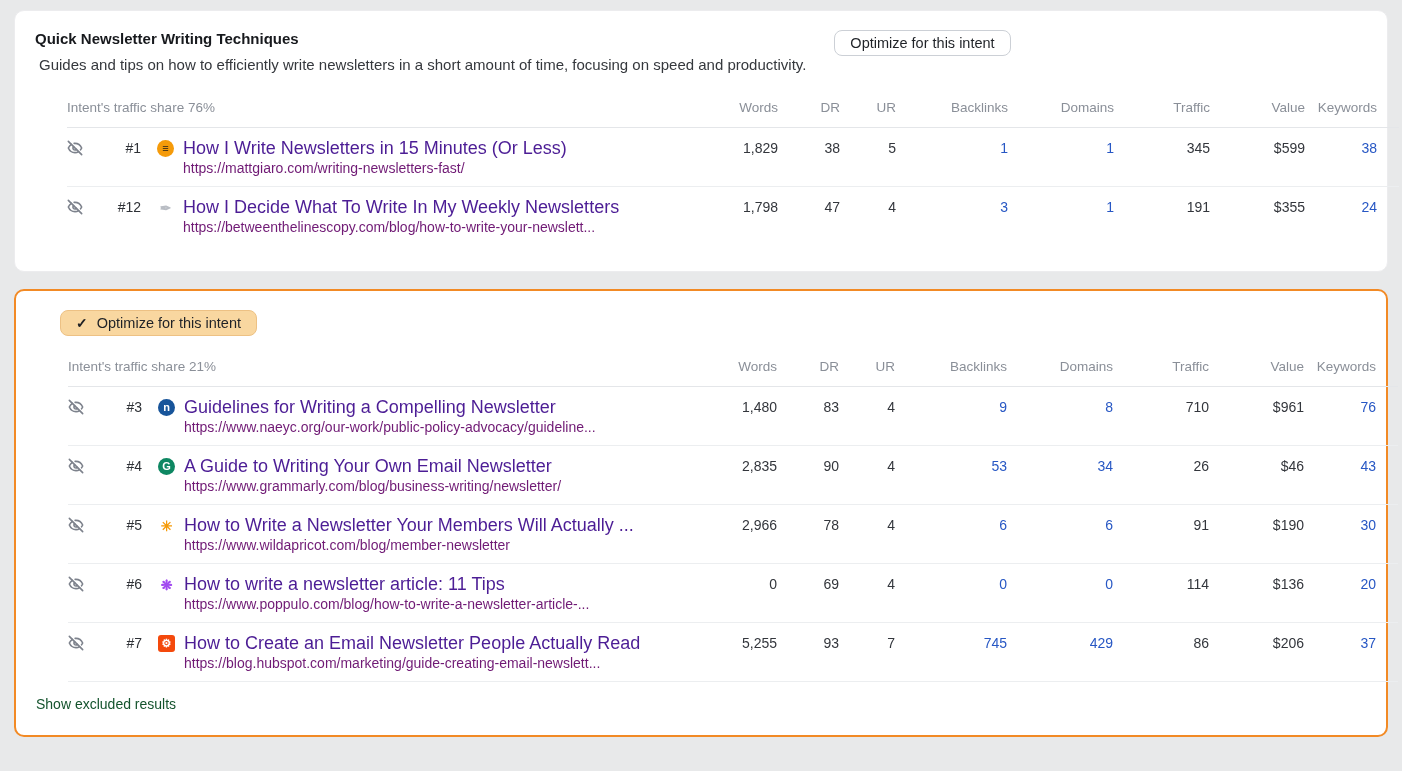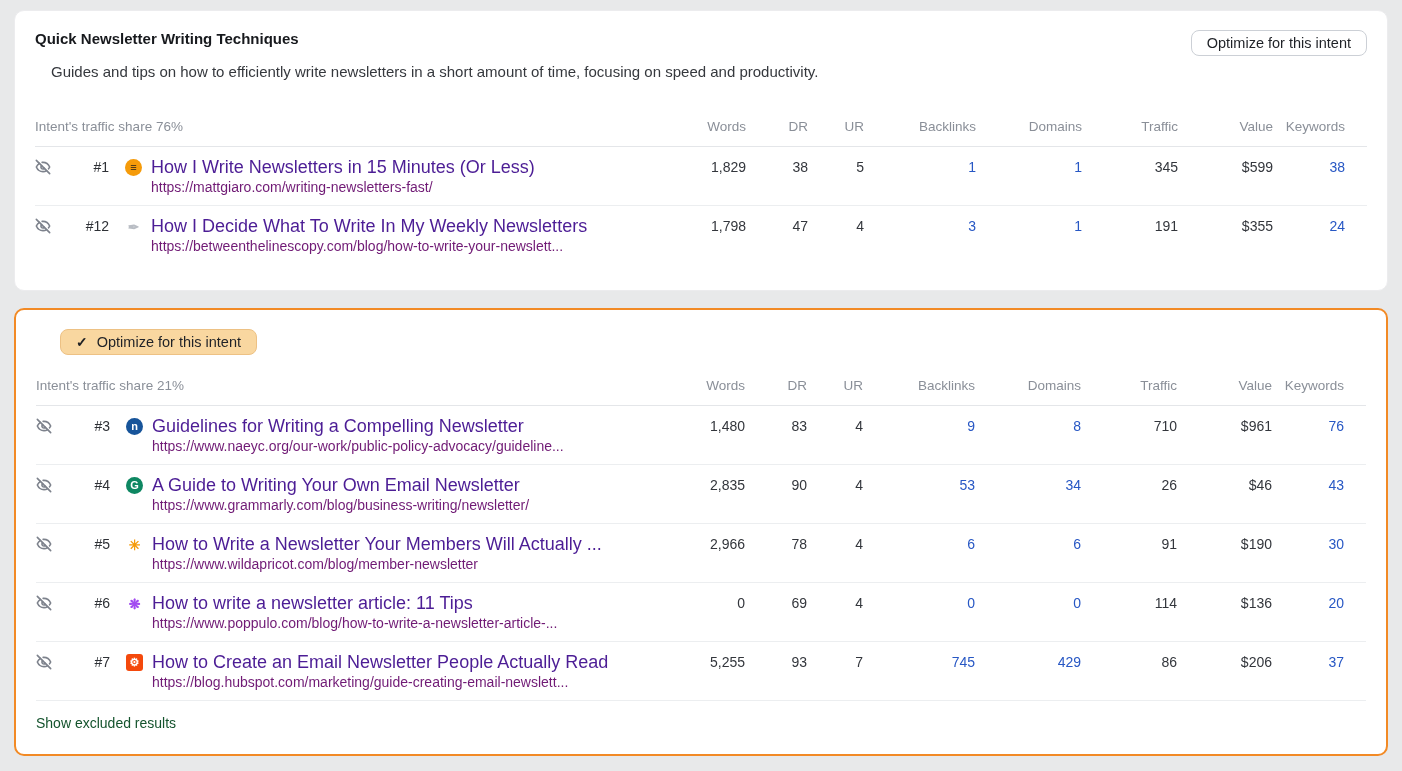--- a/index.html
+++ b/index.html
@@ -1,29 +1,29 @@
 <!DOCTYPE html>
 <html><head>
 <meta charset="utf-8">
 <style>
   html,body{margin:0;padding:0;width:1402px;height:771px;overflow:hidden;
     background:#e8e9ea;font-family:"Liberation Sans",sans-serif;color:#2b2e33;}
   .page{padding:10px 14px 0;}
   .card{background:#fff;border:1px solid #ececee;border-radius:10px;
     padding:19px 20px 26px;margin-bottom:17px;box-sizing:border-box;}
   .card.selected-card{border:2px solid #f28a25;padding-bottom:14px;}
-  .card-head{display:flex;justify-content:space-between;align-items:flex-start;}
+  .card-head{display:flex;align-items:flex-start;}
   .card-title{font-size:15px;font-weight:bold;color:#17191d;margin:0 0 9px;}
-  .card-desc{font-size:15px;color:#35383d;margin:16px;}
+  .card-desc{font-size:15px;color:#35383d;margin:4px;}
   .btn{display:flex;align-items:center;gap:9px;border:1px solid #ccd0d6;background:#fff;
     border-radius:8px;padding:4px 15px;font-size:14.5px;color:#1f2227;cursor:pointer;
     font-family:"Liberation Sans",sans-serif;white-space:nowrap;flex:none;margin-left:24px;}
   .btn.selected{background:#f9d7a0;border-color:#edc184;}
   .check{font-size:14px;font-weight:bold;color:#202124;}
-  table{width:100%;border-collapse:collapse;margin-top:13px;}
+  table{width:100%;border-collapse:collapse;margin-top:13px;margin-left:32px;}
   col.c-hide{width:36px}col.c-rank{width:54px}col.c-main{width:auto}
   col.c-words{width:90px}col.c-dr{width:62px}col.c-ur{width:56px}
   col.c-backlinks{width:112px}col.c-domains{width:106px}col.c-traffic{width:96px}
   col.c-value{width:95px}col.c-keywords{width:94px}
   thead th{font-weight:normal;font-size:13.5px;color:#8a8f98;text-align:right;
     padding:10px 0 12px;border-bottom:1px solid #e4e6e9;}
   thead th.share{text-align:left;}
   thead th:last-child,tbody td:last-child{padding-right:22px;}
   tbody tr{border-bottom:1px solid #eceef0;}
   .card:not(.selected-card) tbody tr:last-child{border-bottom:none;}

